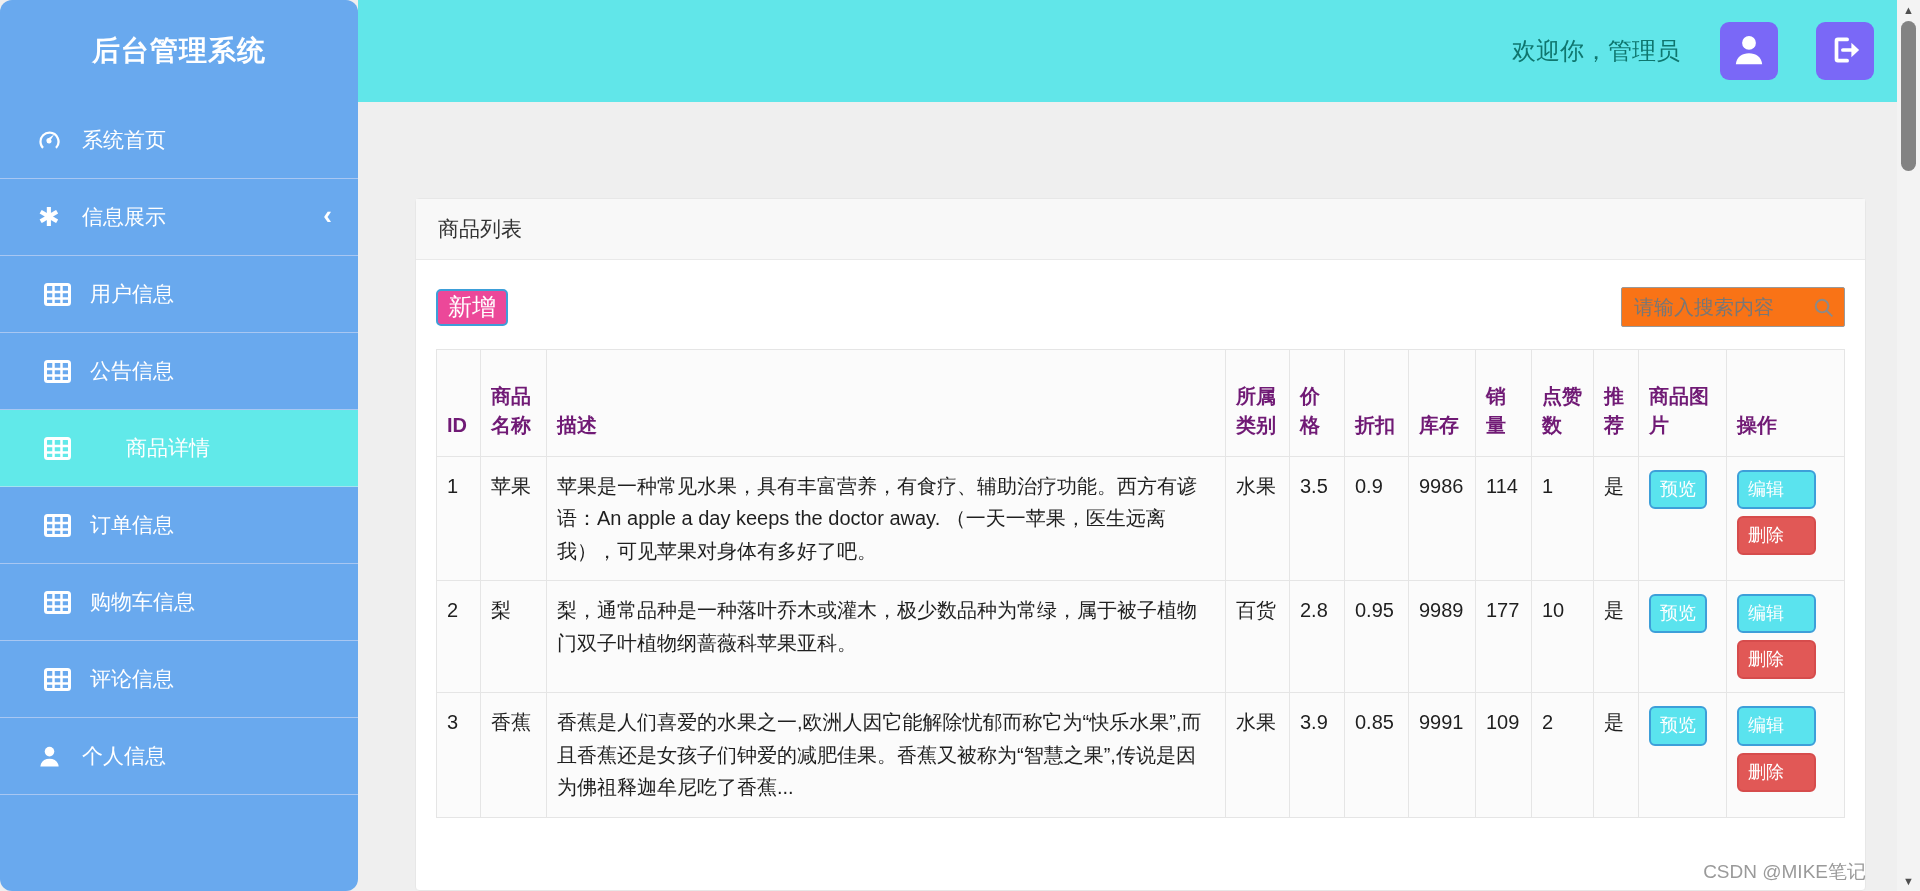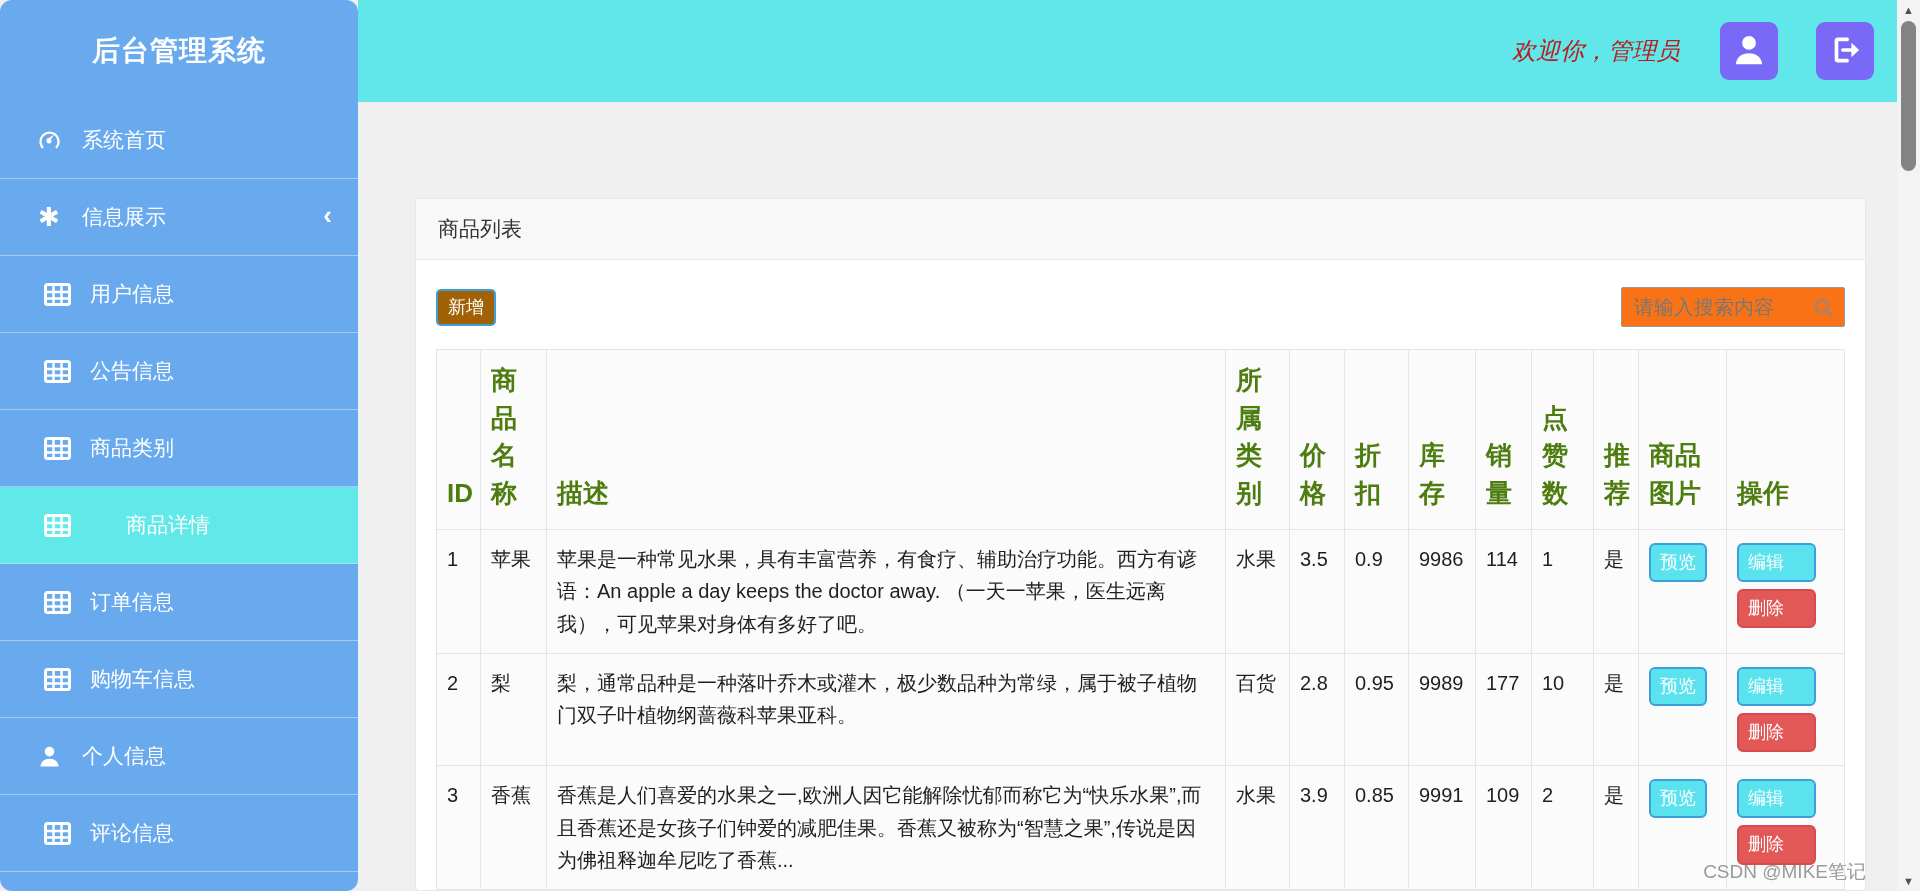--- a/index.html
+++ b/index.html
@@ -11,39 +11,39 @@
   .sidebar-title { height:102px; line-height:102px; text-align:center; font-size:28px; font-weight:bold; letter-spacing:1px; }
   .menu-item { height:77px; display:flex; align-items:center; padding-left:32px; font-size:21px; cursor:pointer; position:relative; border-bottom:1px solid rgba(221,224,245,0.55); }
   .menu-item.sub { padding-left:40px; }
   .menu-item.active { background:#61e9e9;gap:36px; }
   .mi-icon { width:34px; margin-right:16px; display:flex; justify-content:center; align-items:center; }
   .mi-chevron { position:absolute; right:26px; top:50%; transform:translateY(-54%); font-size:26px; font-weight:bold; }
 
   
   .main { flex:1; display:flex; flex-direction:column; min-width:0; }
   .topbar { height:102px; background:#61e6e9; display:flex; align-items:center; justify-content:flex-end; padding-right:46px; flex-shrink:0; }
-  .welcome { color:#b91c1c; font-size:24px; margin-right:40px;font-style:italic; }
+  .welcome { color:#0f766e; font-size:24px; margin-right:40px; }
   .icon-btn { width:58px; height:58px; border:none; border-radius:9px; background:#7a68f7; display:flex; align-items:center; justify-content:center; cursor:pointer; }
   .icon-btn + .icon-btn { margin-left:38px; }
 
   .content { flex:1; background:#efefef; padding:50px 54px 0 57px; overflow:hidden;margin-top:46px; }
   .card { background:#fff; border:1px solid #e7e7e7; border-radius:4px; height:100%; }
   .card-header { height:61px; line-height:60px; background:#f8f8f8; border-bottom:1px solid #e9e9e9; padding-left:22px; font-size:21px; color:#333; }
   .card-body { padding:27px 20px 0 20px; }
 
   .toolbar { display:flex; align-items:center; margin-bottom:22px; }
-  .add-btn { min-width:57px; height:37px; padding:0 10px; background:#a16207; border:2px solid #3d9fd9; border-radius:5px; color:#fff; font-size:18px; cursor:pointer; }
+  .add-btn { min-width:57px; height:37px; padding:0 10px; background:#ec4899; border:2px solid #3d9fd9; border-radius:5px; color:#fff; font-size:24px; cursor:pointer; }
   .search-box { margin-left:auto; position:relative; width:224px; }
   .search-box input { width:100%; height:40px; border:1px solid #999; border-radius:2px; padding:0 40px 0 12px; font-size:20px; color:#333; background:#f97316; outline:none; }
   .search-box input::placeholder { color:#777; }
   .search-icon { position:absolute; right:10px; top:9px; cursor:pointer; }
 
   table { width:100%; border-collapse:collapse; table-layout:fixed; background:#fbfbfb; }
   th, td { border:1px solid #e5e5e5; text-align:left; }
-  th { vertical-align:bottom; padding:12px 10px 16px 10px; font-size:26px; color:#4d7c0f; line-height:1.45; }
+  th { vertical-align:bottom; padding:12px 10px 16px 10px; font-size:20px; color:#701a75; line-height:1.45; }
   thead tr { height:107px; }
   td { vertical-align:top; padding:13px 10px; font-size:20px; color:#1f1f1f; line-height:1.62; word-break:break-word; }
   .c-id{width:44px}.c-name{width:66px}.c-cat{width:64px}.c-price{width:55px}.c-disc{width:64px}
   .c-stock{width:67px}.c-sales{width:56px}.c-likes{width:62px}.c-rec{width:45px}.c-pic{width:88px}.c-op{width:118px}
 
   .btn-mini { display:inline-block; padding:3px 9px; border-radius:6px; color:#fff; font-size:18px; cursor:pointer; border:2px solid transparent; }
   .btn-cyan { background:#5ae3ee; border-color:#3d9fd9; }
   .btn-red  { background:#e15856; border-color:#d64c4c; }
   .op-stack .btn-mini { display:block; width:79px; text-align:left; }
   .op-stack .btn-mini + .btn-mini { margin-top:7px; }
@@ -95,32 +95,20 @@
             <svg width="27" height="23" viewBox="0 0 27 23">
               <rect x="1.5" y="1.5" width="24" height="20" rx="2" fill="none" stroke="#fff" stroke-width="3"></rect>
               <line x1="1.5" y1="9" x2="25.5" y2="9" stroke="#fff" stroke-width="2.5"></line>
               <line x1="1.5" y1="15.5" x2="25.5" y2="15.5" stroke="#fff" stroke-width="2.5"></line>
               <line x1="9.5" y1="3" x2="9.5" y2="21" stroke="#fff" stroke-width="2.5"></line>
               <line x1="17.5" y1="3" x2="17.5" y2="21" stroke="#fff" stroke-width="2.5"></line>
             </svg>
           </span>
           <span>公告信息</span>
         </div>
-        <div class="menu-item sub">
-          <span class="mi-icon">
-            <svg width="27" height="23" viewBox="0 0 27 23">
-              <rect x="1.5" y="1.5" width="24" height="20" rx="2" fill="none" stroke="#fff" stroke-width="3"></rect>
-              <line x1="1.5" y1="9" x2="25.5" y2="9" stroke="#fff" stroke-width="2.5"></line>
-              <line x1="1.5" y1="15.5" x2="25.5" y2="15.5" stroke="#fff" stroke-width="2.5"></line>
-              <line x1="9.5" y1="3" x2="9.5" y2="21" stroke="#fff" stroke-width="2.5"></line>
-              <line x1="17.5" y1="3" x2="17.5" y2="21" stroke="#fff" stroke-width="2.5"></line>
-            </svg>
-          </span>
-          <span>商品类别</span>
-        </div>
         <div class="menu-item sub active">
           <span class="mi-icon">
             <svg width="27" height="23" viewBox="0 0 27 23">
               <rect x="1.5" y="1.5" width="24" height="20" rx="2" fill="none" stroke="#fff" stroke-width="3"></rect>
               <line x1="1.5" y1="9" x2="25.5" y2="9" stroke="#fff" stroke-width="2.5"></line>
               <line x1="1.5" y1="15.5" x2="25.5" y2="15.5" stroke="#fff" stroke-width="2.5"></line>
               <line x1="9.5" y1="3" x2="9.5" y2="21" stroke="#fff" stroke-width="2.5"></line>
               <line x1="17.5" y1="3" x2="17.5" y2="21" stroke="#fff" stroke-width="2.5"></line>
             </svg>
           </span>
@@ -142,41 +130,41 @@
           <span class="mi-icon">
             <svg width="27" height="23" viewBox="0 0 27 23">
               <rect x="1.5" y="1.5" width="24" height="20" rx="2" fill="none" stroke="#fff" stroke-width="3"></rect>
               <line x1="1.5" y1="9" x2="25.5" y2="9" stroke="#fff" stroke-width="2.5"></line>
               <line x1="1.5" y1="15.5" x2="25.5" y2="15.5" stroke="#fff" stroke-width="2.5"></line>
               <line x1="9.5" y1="3" x2="9.5" y2="21" stroke="#fff" stroke-width="2.5"></line>
               <line x1="17.5" y1="3" x2="17.5" y2="21" stroke="#fff" stroke-width="2.5"></line>
             </svg>
           </span>
           <span>购物车信息</span>
+        </div>
+        <div class="menu-item sub">
+          <span class="mi-icon">
+            <svg width="27" height="23" viewBox="0 0 27 23">
+              <rect x="1.5" y="1.5" width="24" height="20" rx="2" fill="none" stroke="#fff" stroke-width="3"></rect>
+              <line x1="1.5" y1="9" x2="25.5" y2="9" stroke="#fff" stroke-width="2.5"></line>
+              <line x1="1.5" y1="15.5" x2="25.5" y2="15.5" stroke="#fff" stroke-width="2.5"></line>
+              <line x1="9.5" y1="3" x2="9.5" y2="21" stroke="#fff" stroke-width="2.5"></line>
+              <line x1="17.5" y1="3" x2="17.5" y2="21" stroke="#fff" stroke-width="2.5"></line>
+            </svg>
+          </span>
+          <span>评论信息</span>
         </div>
         <div class="menu-item">
           <span class="mi-icon">
             <svg width="25" height="25" viewBox="0 0 24 24" fill="#fff">
               <circle cx="12" cy="7.3" r="4.6"></circle>
               <path d="M3.2 21.5c.5-4.8 4.2-7.3 8.8-7.3s8.3 2.5 8.8 7.3z"></path>
             </svg>
           </span>
           <span>个人信息</span>
-        </div>
-        <div class="menu-item sub">
-          <span class="mi-icon">
-            <svg width="27" height="23" viewBox="0 0 27 23">
-              <rect x="1.5" y="1.5" width="24" height="20" rx="2" fill="none" stroke="#fff" stroke-width="3"></rect>
-              <line x1="1.5" y1="9" x2="25.5" y2="9" stroke="#fff" stroke-width="2.5"></line>
-              <line x1="1.5" y1="15.5" x2="25.5" y2="15.5" stroke="#fff" stroke-width="2.5"></line>
-              <line x1="9.5" y1="3" x2="9.5" y2="21" stroke="#fff" stroke-width="2.5"></line>
-              <line x1="17.5" y1="3" x2="17.5" y2="21" stroke="#fff" stroke-width="2.5"></line>
-            </svg>
-          </span>
-          <span>评论信息</span>
         </div>
       </nav>
   </aside>
 
   <div class="main">
     <header class="topbar">
       <span class="welcome">欢迎你，管理员</span>
       <button class="icon-btn">
           <span id="topbar-user-icon"><svg width="36" height="36" viewBox="0 0 24 24" fill="#fff">
               <circle cx="12" cy="7.3" r="4.6"></circle>

